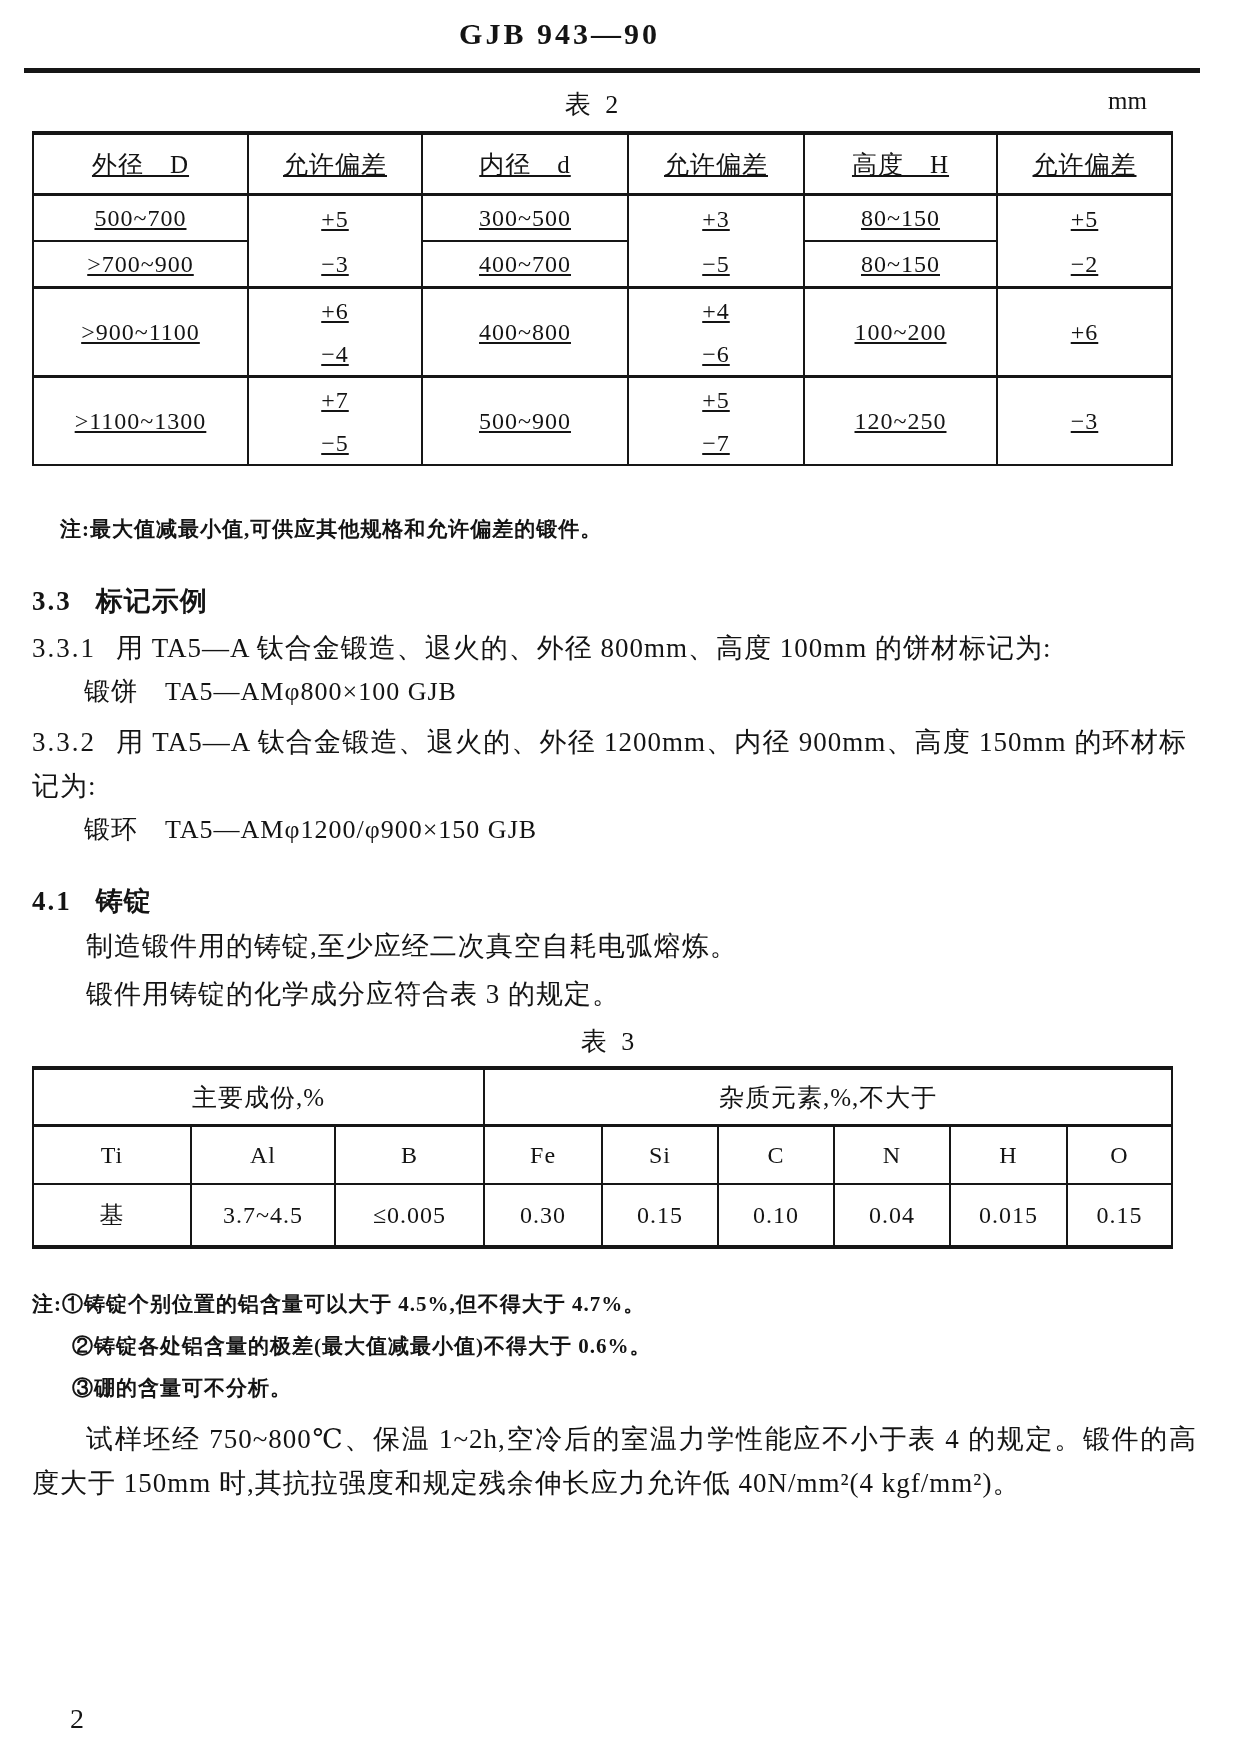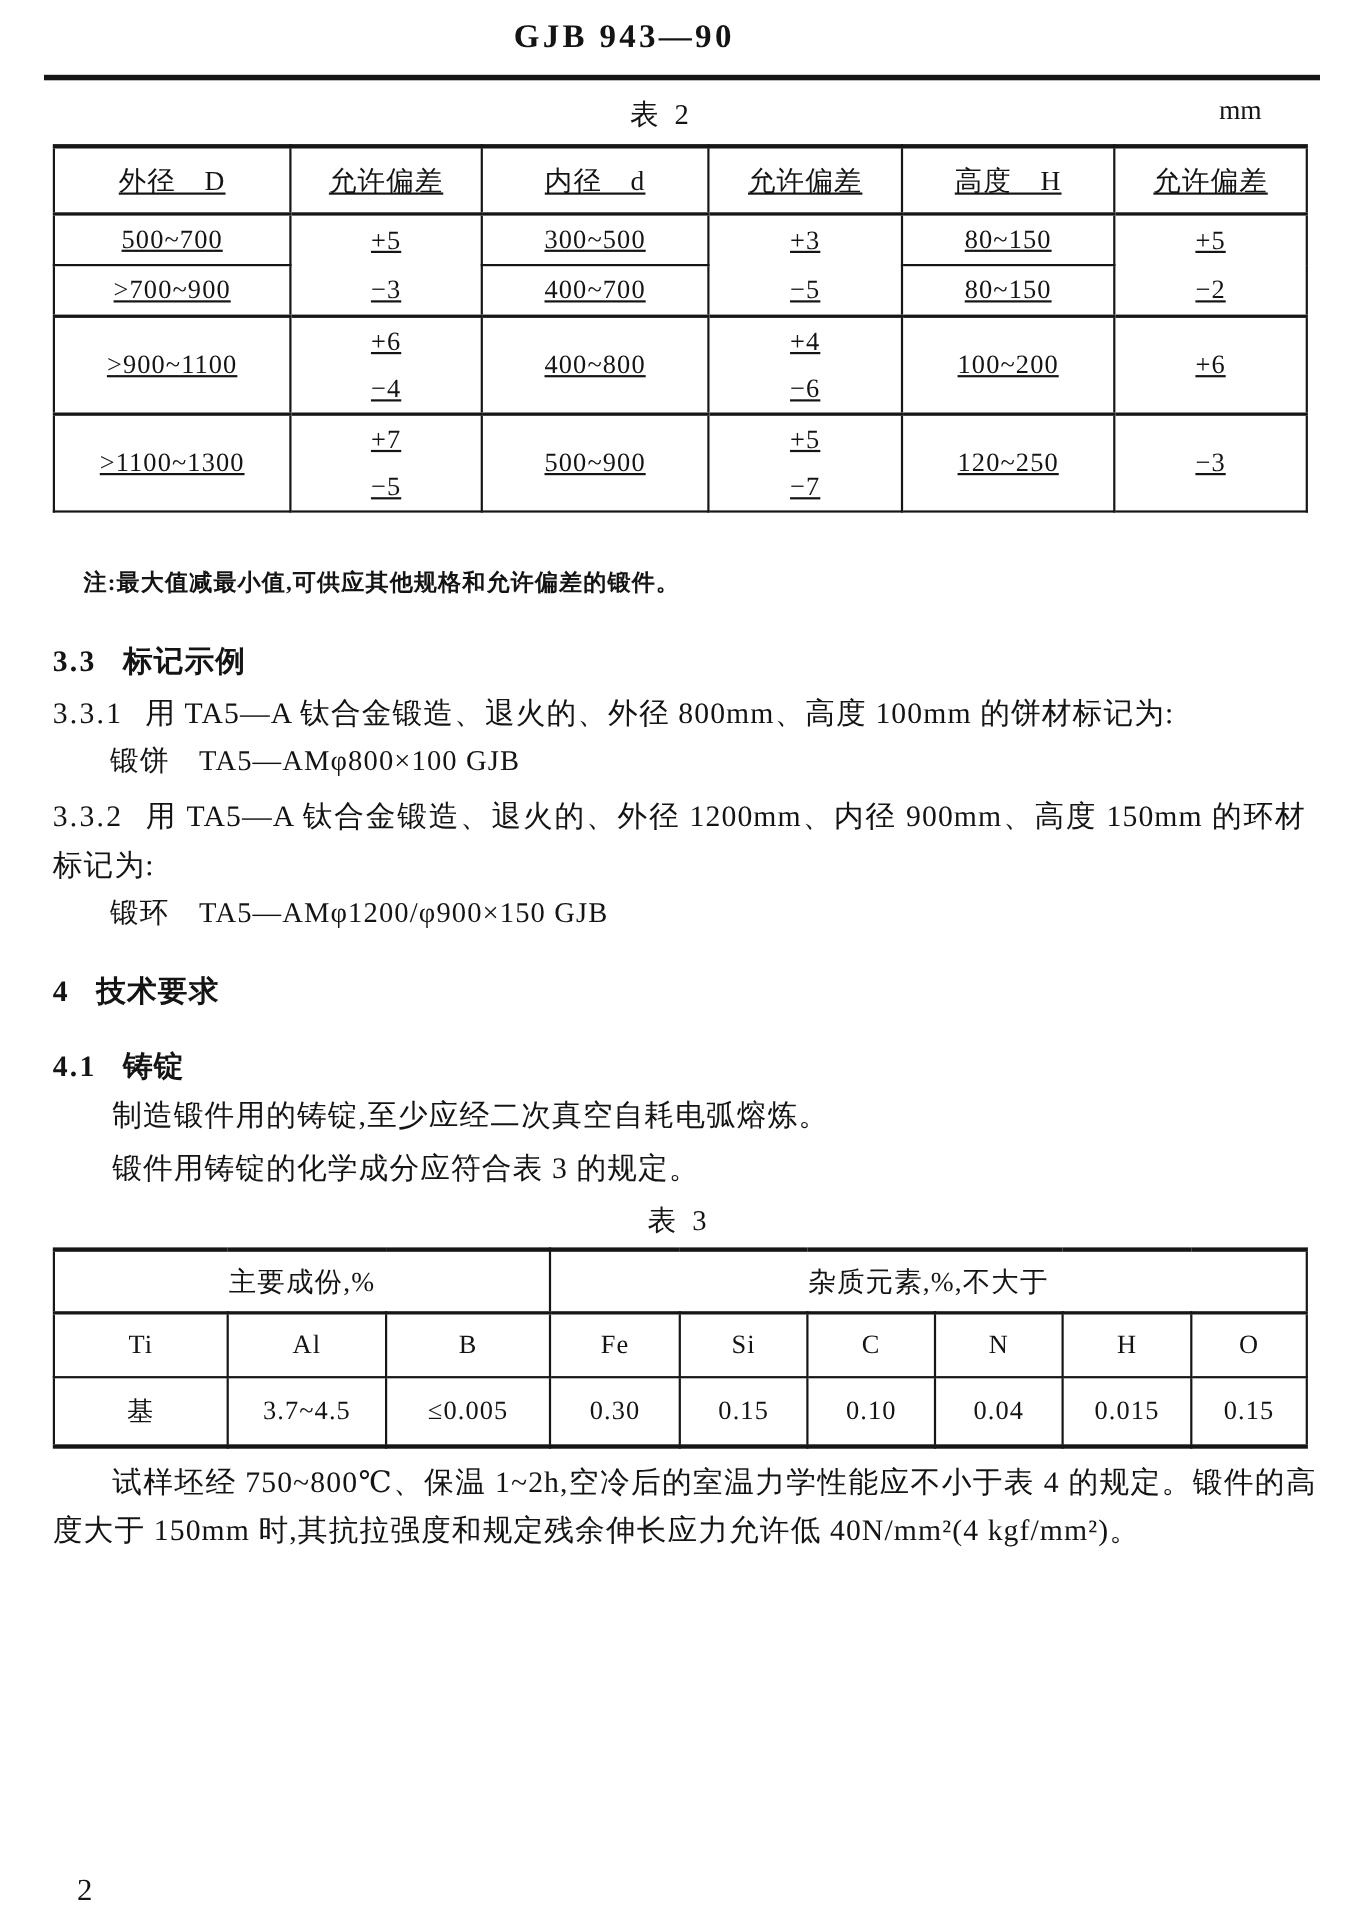--- a/index.html
+++ b/index.html
@@ -3,21 +3,21 @@
 <meta charset="utf-8">
 <style>
   html,body{margin:0;padding:0;}
   body{
     width:1240px;height:1755px;background:#ffffff;color:#141414;
     font-family:"Liberation Serif","DejaVu Serif",serif;
     position:relative;overflow:hidden;
   }
   .page{
     box-sizing:border-box;width:1240px;height:1755px;
-    padding:16px 53px 0 48px;position:relative;
+    padding:16px 53px 0 32px;position:relative;
   }
   
   .doc-number{
     text-align:center;font-weight:bold;font-size:30px;letter-spacing:3px;
     position:relative;left:-50px;line-height:36px;
   }
   .header-rule{height:5px;background:#161616;margin:16px -13px 0 -8px;}
   
   .caption-row{position:relative;height:58px;}
   .tbl-caption{
@@ -173,23 +173,20 @@
   <div class="para p-331">
     <span class="pnum">3.3.1</span><span>用 TA5—A 钛合金锻造、退火的、外径 800mm、高度 100mm 的饼材标记为:</span>
   </div>
   <div class="example">锻饼　TA5—AMφ800×100 GJB</div>
 
   <div class="para p-332">
     <span class="pnum">3.3.2</span><span>用 TA5—A 钛合金锻造、退火的、外径 1200mm、内径 900mm、高度 150mm 的环材标记为:</span>
   </div>
   <div class="example">锻环　TA5—AMφ1200/φ900×150 GJB</div>
 
-  <div class="heading h-4">
-    <span class="hnum">4</span><span>技术要求</span>
-  </div>
 
   <div class="heading h-41">
     <span class="hnum">4.1</span><span>铸锭</span>
   </div>
   <div class="para body-indent">制造锻件用的铸锭,至少应经二次真空自耗电弧熔炼。</div>
 
   <div class="para body-indent">锻件用铸锭的化学成分应符合表 3 的规定。</div>
 
   <div class="caption-row" style="height:44px;">
     <span class="tbl-caption" style="transform:translateX(-50%);top:8px;">表 3</span>
@@ -232,18 +229,23 @@
         <td>0.30</td>
         <td>0.15</td>
         <td>0.10</td>
         <td>0.04</td>
         <td>0.015</td>
         <td>0.15</td>
       </tr>
     </tbody>
   </table>
 
+  <div class="note-small notes-t3">
+    <div class="nline">注:①铸锭个别位置的铝含量可以大于 4.5%,但不得大于 4.7%。</div>
+    <div class="nline indent">②铸锭各处铝含量的极差(最大值减最小值)不得大于 0.6%。</div>
+    <div class="nline indent">③硼的含量可不分析。</div>
+  </div>
 
   <div class="para p-43">试样坯经 750~800℃、保温 1~2h,空冷后的室温力学性能应不小于表 4 的规定。锻件的高度大于 150mm 时,其抗拉强度和规定残余伸长应力允许低 40N/mm²(4 kgf/mm²)。</div>
 
   <div class="page-number">2</div>
 
 </div>
 
 </body></html>

